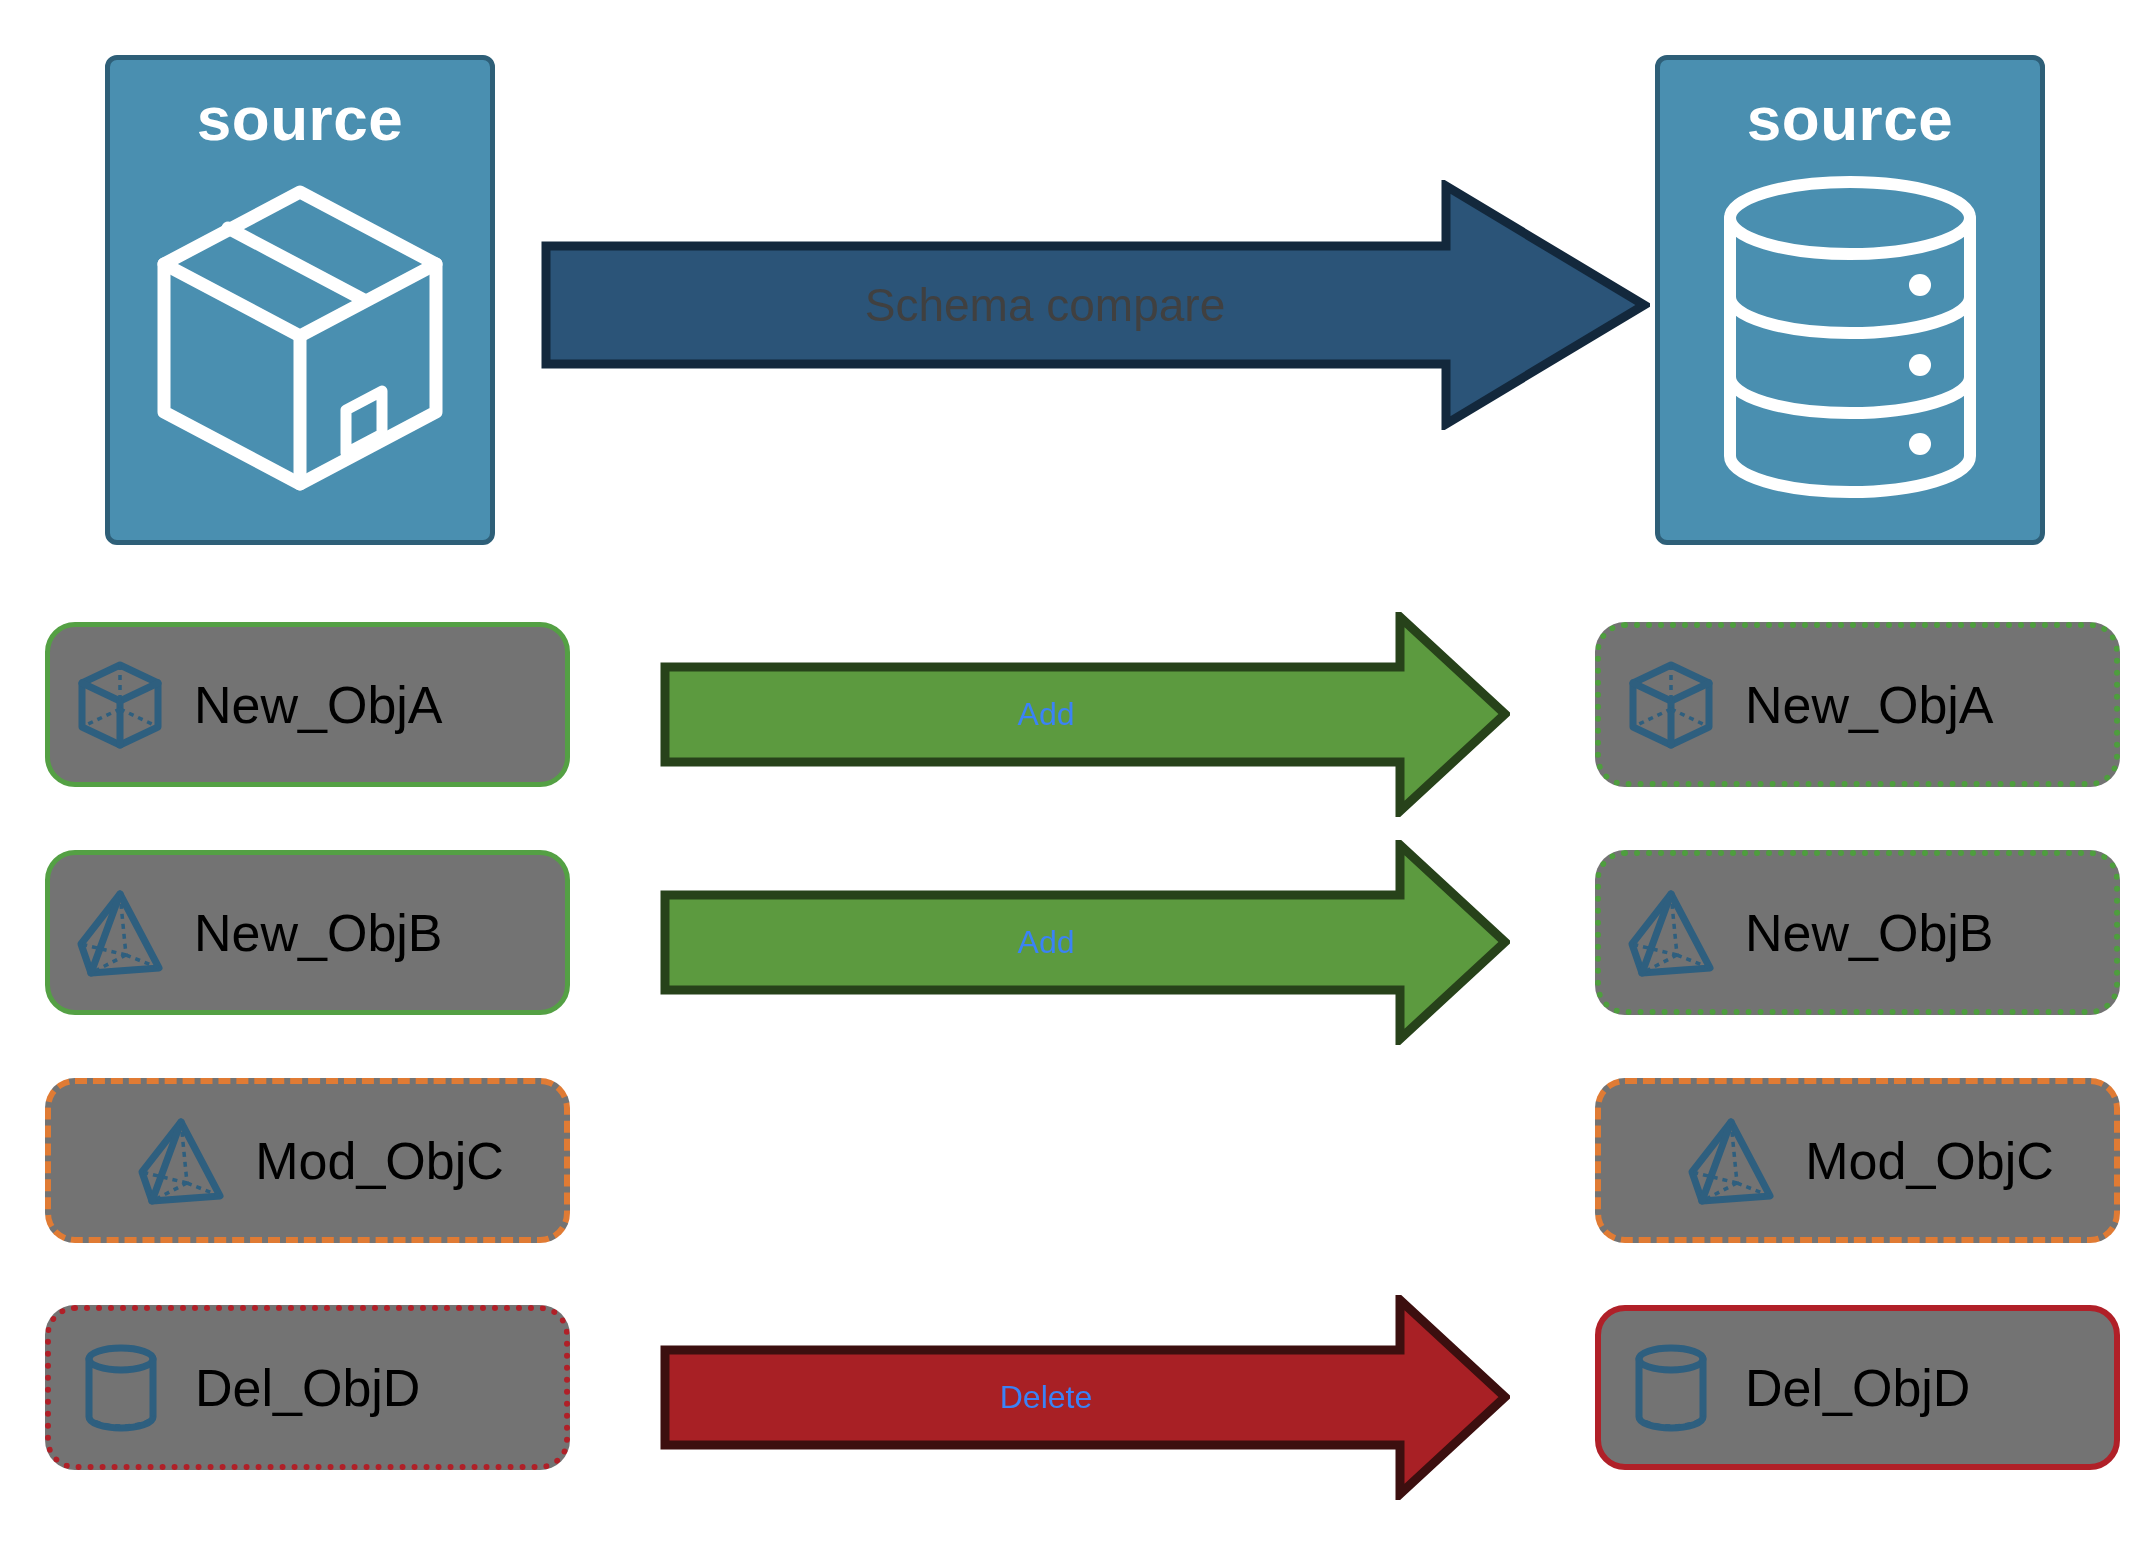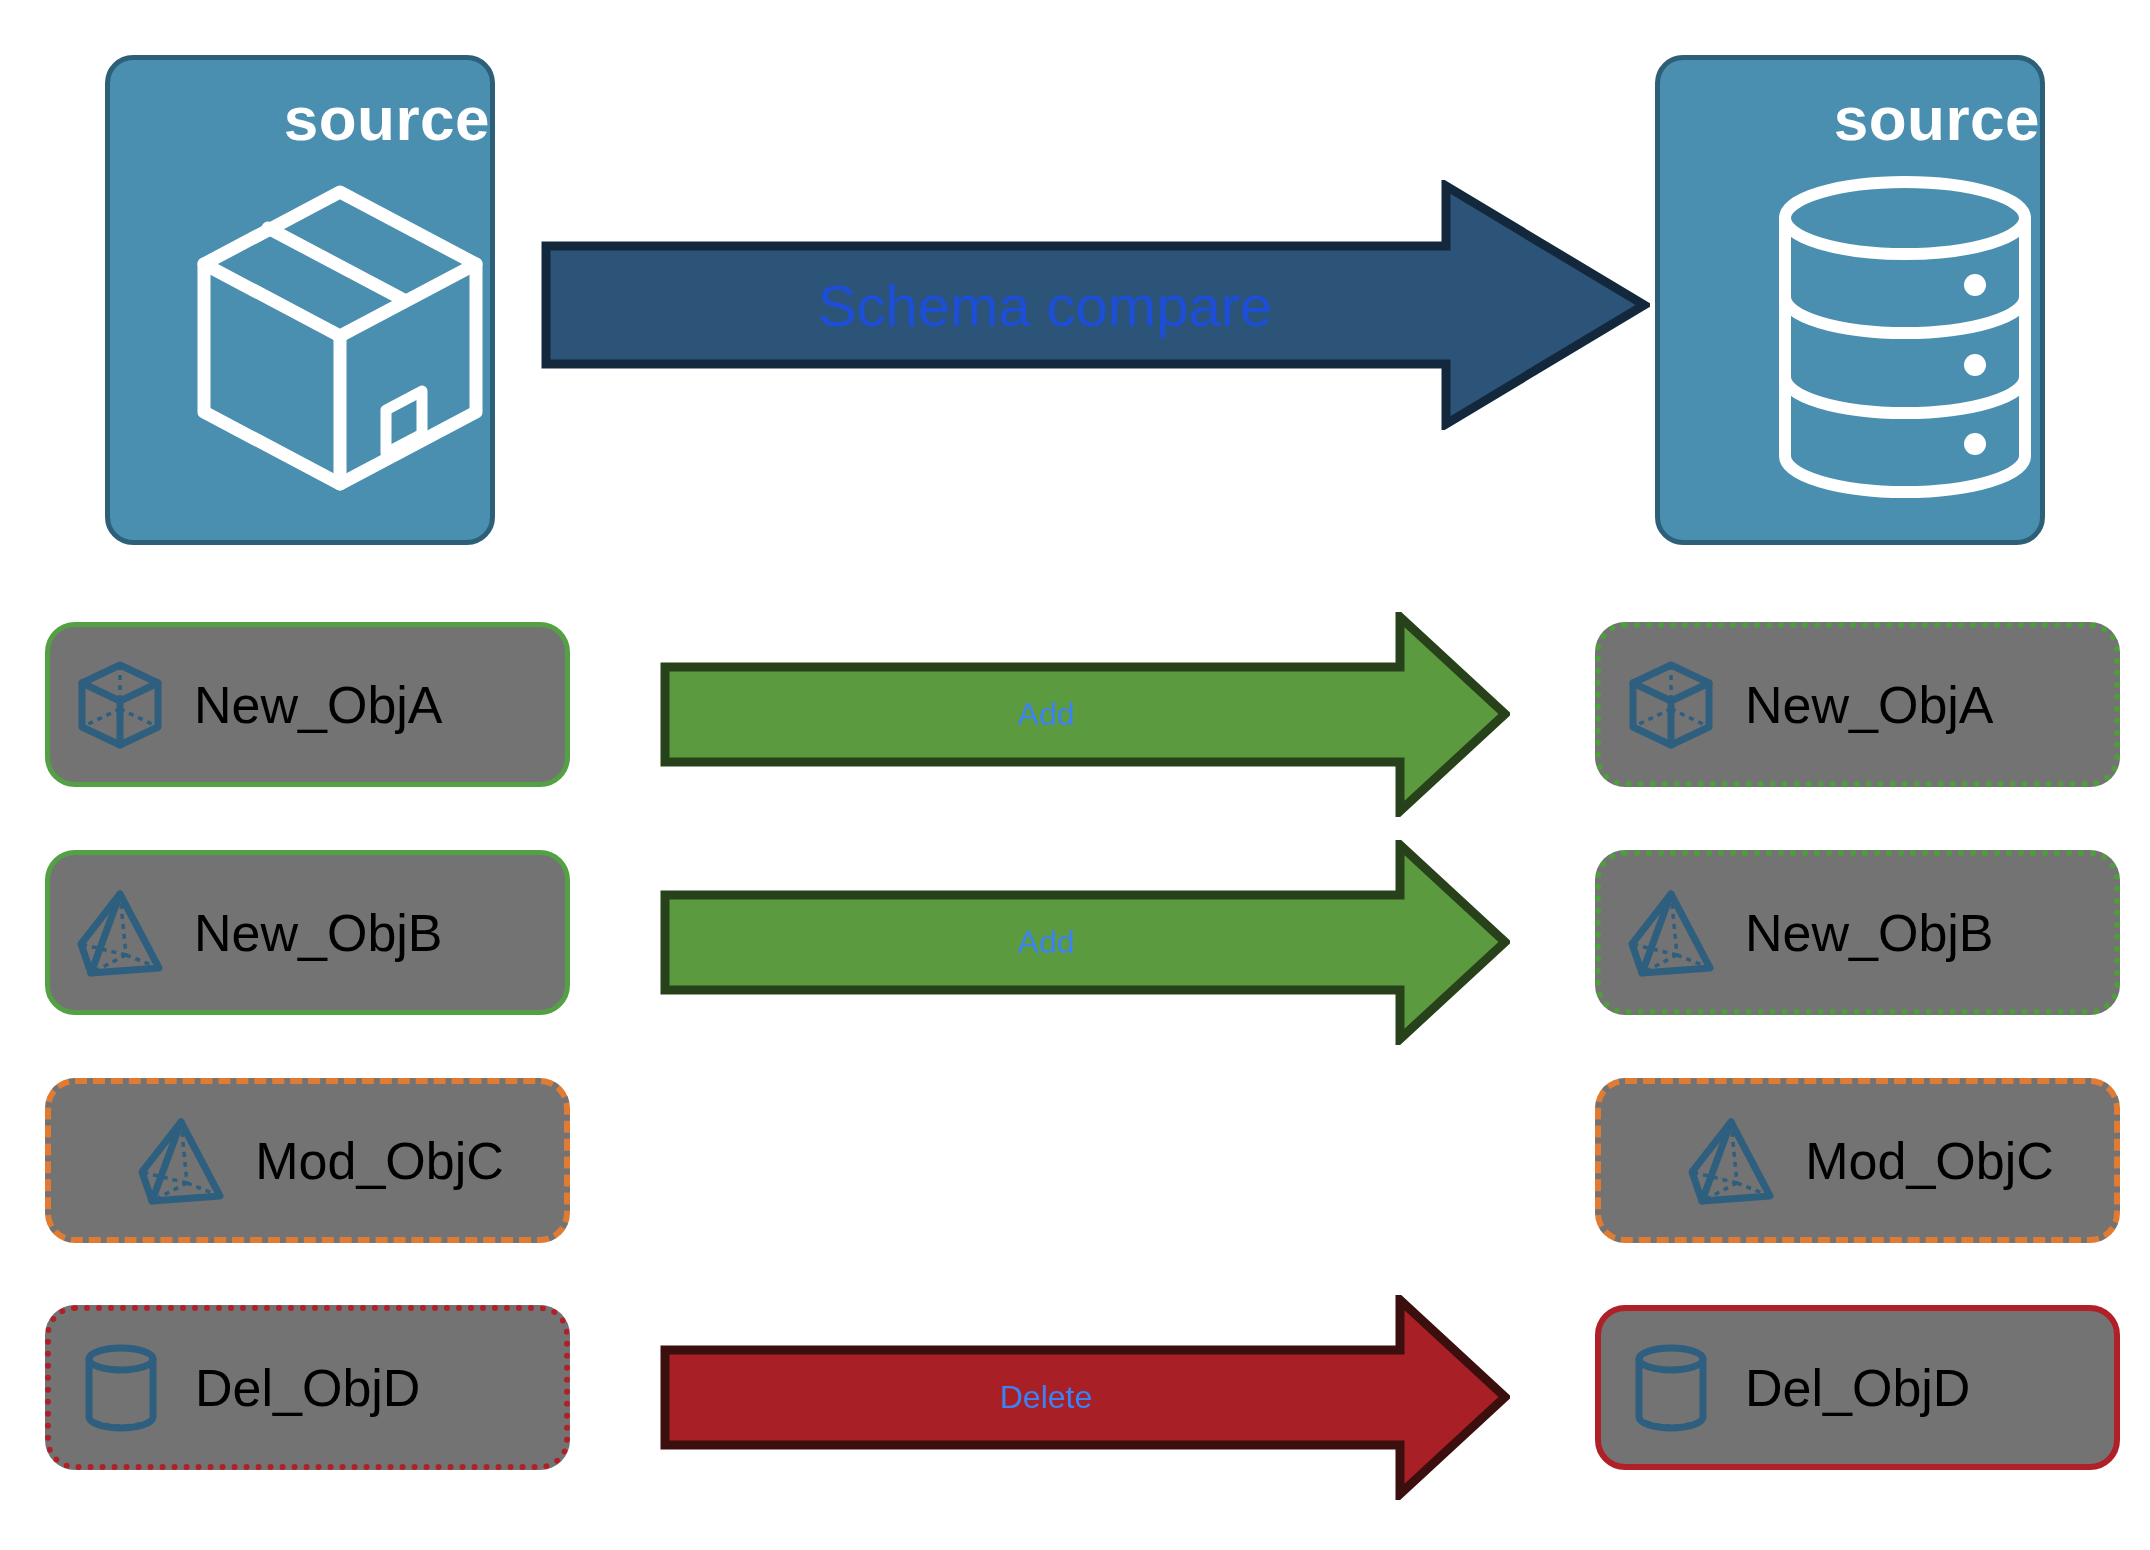--- a/index.html
+++ b/index.html
@@ -16,25 +16,25 @@
     height: 1550px;
     background: #ffffff;
     overflow: hidden;
   }
 
   
   .endpoint {
     position: absolute;
     background: #4a8fb0;
     border: 5px solid #2e5f78;
-    border-radius: 28px;
+    border-radius: 12px;
     box-sizing: border-box;
     display: flex;
     flex-direction: column;
-    align-items: flex-end;
+    align-items: center;
   }
   .endpoint-title {
     color: #ffffff;
     font-size: 62px;
     font-weight: bold;
     letter-spacing: 0.5px;
     margin-top: 28px;
     line-height: 1;
   }
   .endpoint-icon {
@@ -46,22 +46,22 @@
   
   #schema-arrow {
     position: absolute;
     left: 540px;
     top: 180px;
     width: 1110px;
     height: 250px;
   }
   .arrow-label {
     position: absolute;
-    color: #1d4ed8;
-    font-size: 58px;
+    color: #404040;
+    font-size: 46px;
     white-space: nowrap;
     pointer-events: none;
   }
   #schema-arrow-label {
     left: 0;
     top: 0;
     width: 1010px;
     height: 250px;
     display: flex;
     align-items: center;

